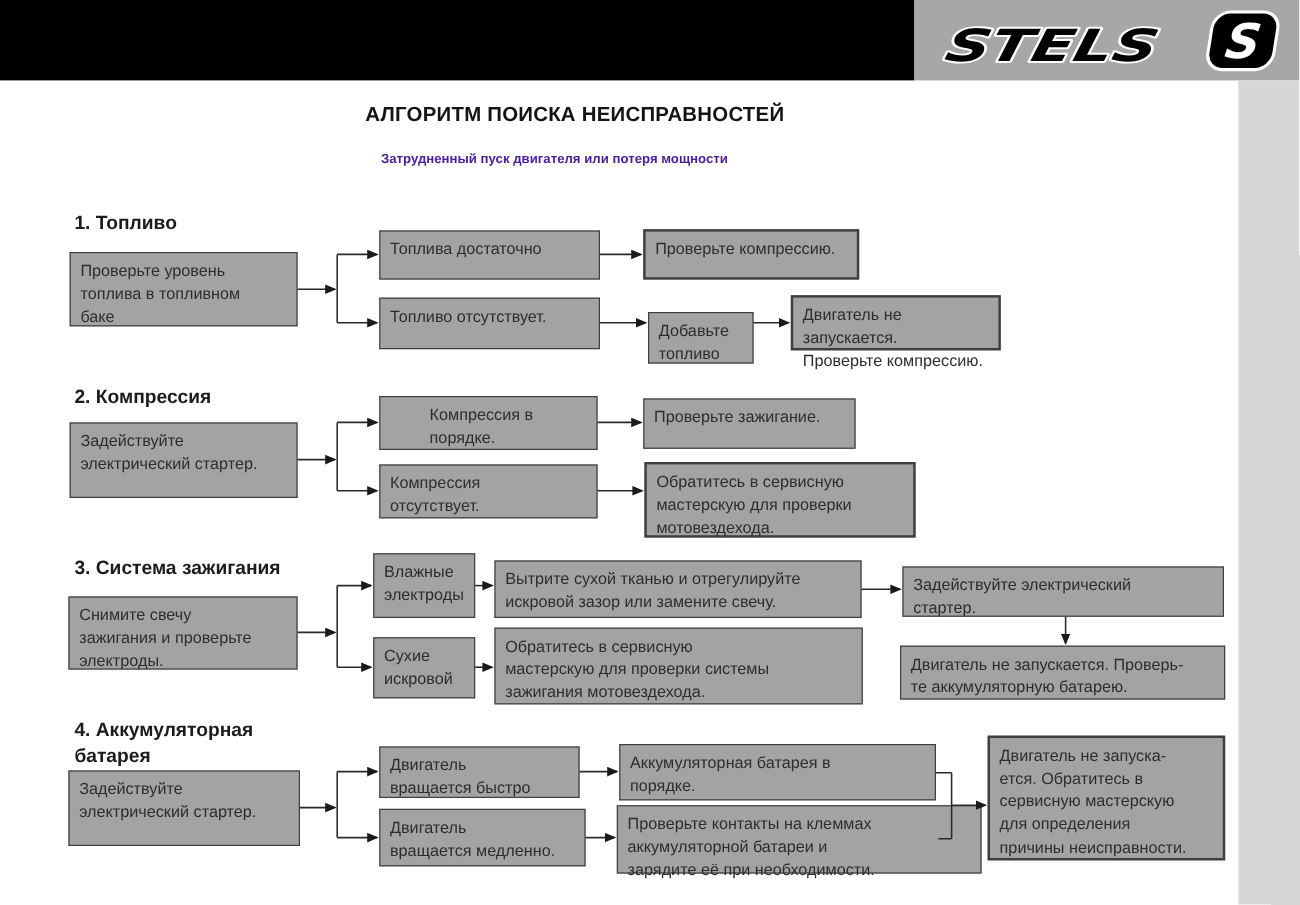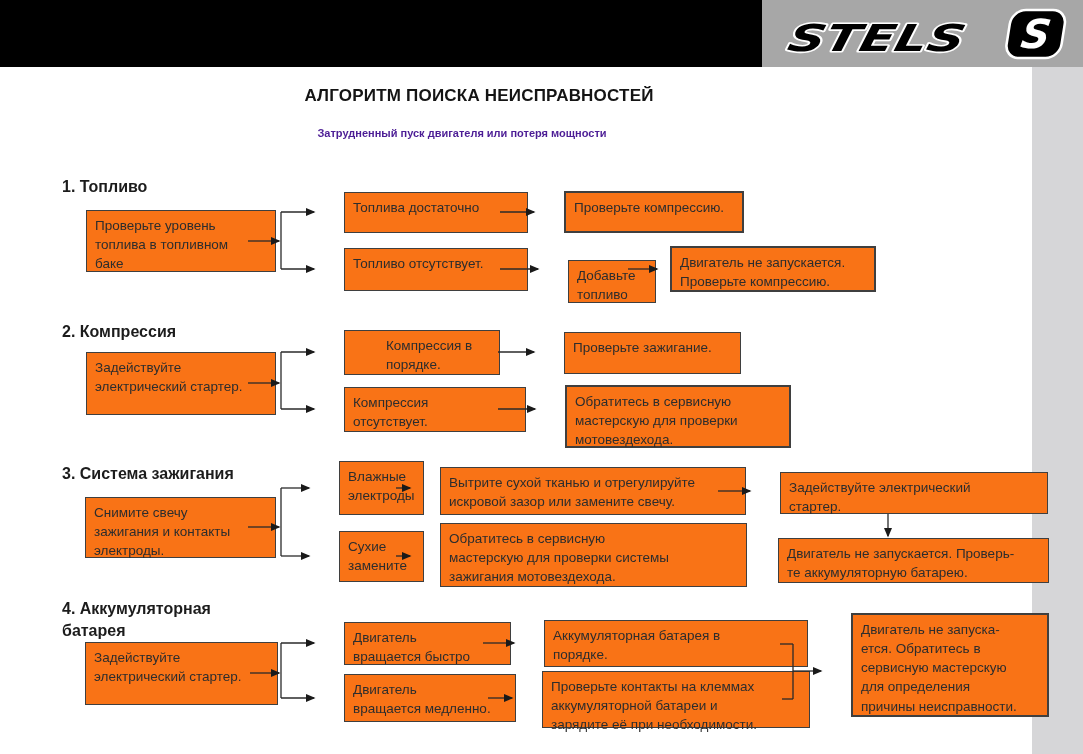--- a/index.html
+++ b/index.html
@@ -10,22 +10,22 @@
   .hdr-gray{position:absolute;left:762px;top:0;width:321px;height:67px;background:#a7a7a7;}
   .side-strip{position:absolute;left:1032px;top:67px;width:51px;height:687px;background:#d6d6d8;}
   .logo-svg{position:absolute;left:14px;top:6px;}
   
   .title{position:absolute;left:0;top:86px;width:958px;text-align:center;
          font-size:17px;font-weight:bold;color:#141414;letter-spacing:.2px;}
   .subtitle{position:absolute;left:0;top:127px;width:924px;text-align:center;
             font-size:11px;font-weight:bold;color:#4c1d95;}
   
   .sec-label{position:absolute;font-size:16px;font-weight:bold;color:#1c1c1c;white-space:pre-line;line-height:1.35;}
-  .node{position:absolute;box-sizing:border-box;border:1px solid #3f3f3f;background:#f97316;
-        padding:5px 8px;font-size:13.5px;line-height:1.42;color:#2d2d2d;white-space:pre-line;margin-left:28px;}
+  .node{position:absolute;box-sizing:border-box;border:1px solid #3f3f3f;background:#a3a3a3;
+        padding:5px 8px;font-size:13.5px;line-height:1.42;color:#2d2d2d;white-space:pre-line;}
   .node.thick{border-width:2px;}
   .connectors{position:absolute;left:0;top:0;pointer-events:none;}
 </style>
 </head>
 <body>
 
 <div id="page">
 
   <div class="hdr-black"></div>
   <div class="hdr-gray">
@@ -51,60 +51,60 @@
 батарея</div>
 
   <div class="node" style="left:58px;top:210px;width:190px;height:62px;">Проверьте уровень
 топлива в топливном
 баке</div>
   <div class="node" style="left:316px;top:192px;width:184px;height:41px;">Топлива достаточно</div>
   <div class="node thick" style="left:536px;top:191px;width:180px;height:42px;">Проверьте компрессию.</div>
   <div class="node" style="left:316px;top:248px;width:184px;height:43px;">Топливо отсутствует.</div>
   <div class="node" style="left:540px;top:260px;width:88px;height:43px;">Добавьте
 топливо</div>
-  <div class="node thick" style="left:642px;top:246px;width:206px;height:46px;">Двигатель не запускается.
+  <div class="node thick" style="left:659px;top:246px;width:175px;height:46px;">Двигатель не запускается.
 Проверьте компрессию.</div>
 
   <div class="node" style="left:58px;top:352px;width:190px;height:63px;">Задействуйте
 электрический стартер.</div>
-  <div class="node" style="left:316px;top:330px;width:156px;height:45px;padding-left:41px;">Компрессия в
+  <div class="node" style="left:316px;top:330px;width:182px;height:45px;padding-left:41px;">Компрессия в
 порядке.</div>
   <div class="node" style="left:536px;top:332px;width:177px;height:42px;">Проверьте зажигание.</div>
   <div class="node" style="left:316px;top:387px;width:182px;height:45px;">Компрессия
 отсутствует.</div>
   <div class="node thick" style="left:537px;top:385px;width:226px;height:63px;">Обратитесь в сервисную
 мастерскую для проверки
 мотовездехода.</div>
 
   <div class="node" style="left:57px;top:497px;width:191px;height:61px;">Снимите свечу
-зажигания и контакты
+зажигания и проверьте
 электроды.</div>
   <div class="node" style="left:311px;top:461px;width:85px;height:54px;">Влажные
 электроды</div>
   <div class="node" style="left:412px;top:467px;width:306px;height:48px;">Вытрите сухой тканью и отрегулируйте
 искровой зазор или замените свечу.</div>
   <div class="node" style="left:750px;top:538px;width:271px;height:45px;">Двигатель не запускается. Проверь-
 те аккумуляторную батарею.</div>
   <div class="node" style="left:752px;top:472px;width:268px;height:42px;">Задействуйте электрический
 стартер.</div>
   <div class="node" style="left:311px;top:531px;width:85px;height:51px;">Сухие
-замените</div>
+искровой</div>
   <div class="node" style="left:412px;top:523px;width:307px;height:64px;">Обратитесь в сервисную
 мастерскую для проверки системы
 зажигания мотовездехода.</div>
 
   <div class="node" style="left:57px;top:642px;width:193px;height:63px;">Задействуйте
 электрический стартер.</div>
   <div class="node" style="left:316px;top:622px;width:167px;height:43px;">Двигатель
 вращается быстро</div>
   <div class="node" style="left:516px;top:620px;width:264px;height:47px;">Аккумуляторная батарея в
 порядке.</div>
   <div class="node" style="left:316px;top:674px;width:172px;height:48px;">Двигатель
 вращается медленно.</div>
-  <div class="node" style="left:514px;top:671px;width:268px;height:57px;">Проверьте контакты на клеммах
+  <div class="node" style="left:514px;top:671px;width:304px;height:57px;">Проверьте контакты на клеммах
 аккумуляторной батареи и
 зарядите её при необходимости.</div>
   <div class="node thick" style="left:823px;top:613px;width:198px;height:104px;">Двигатель не запуска-
 ется. Обратитесь в
 сервисную мастерскую
 для определения
 причины неисправности.</div>
 
   <svg class="connectors" width="1083" height="754" viewBox="0 0 1083 754">
     <defs>

